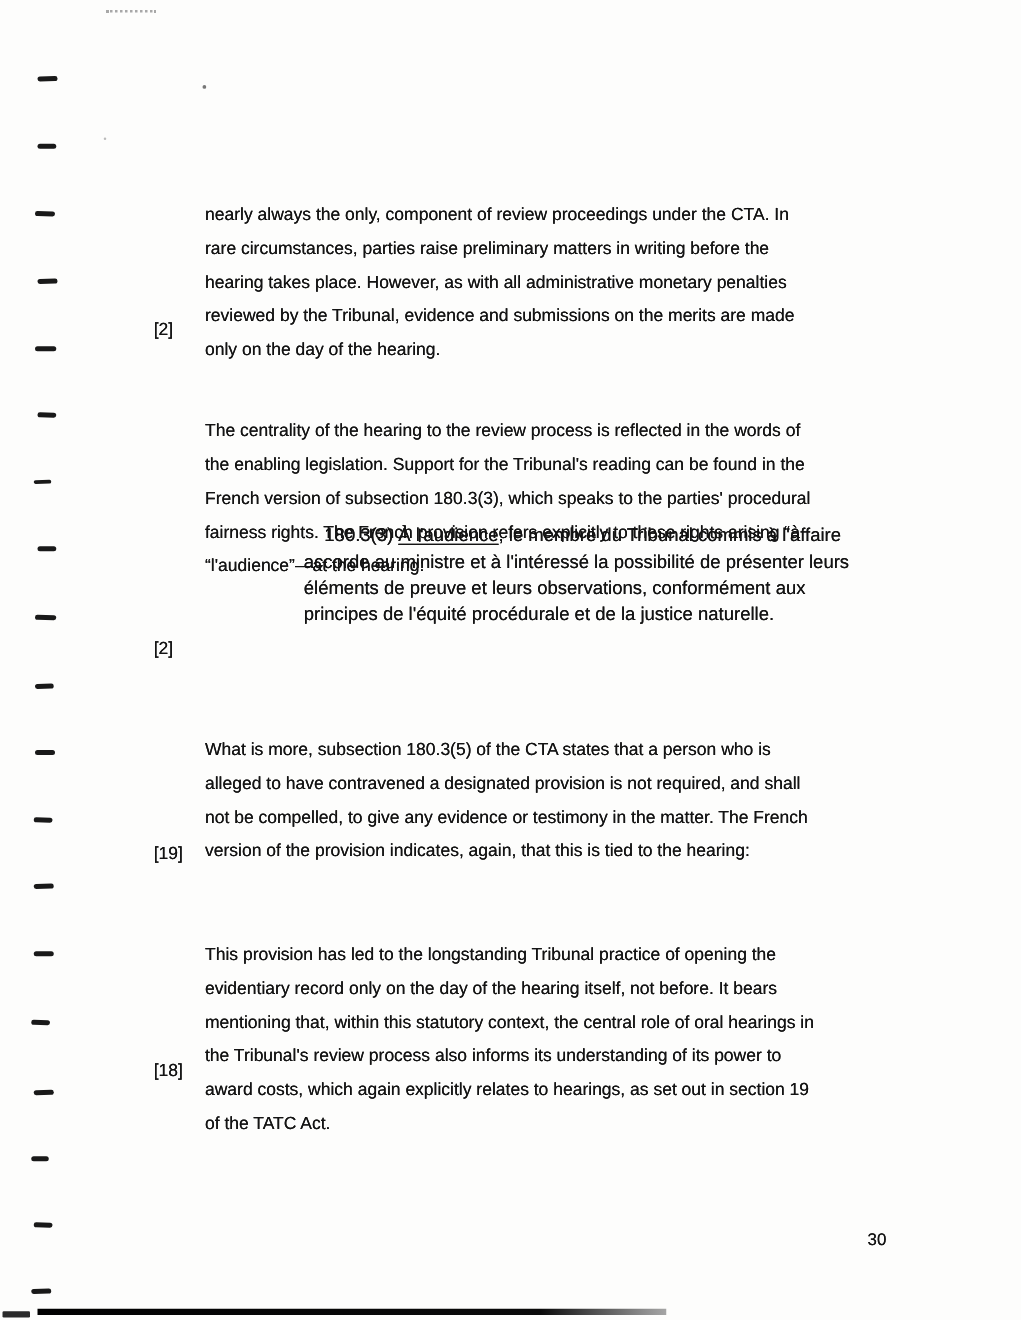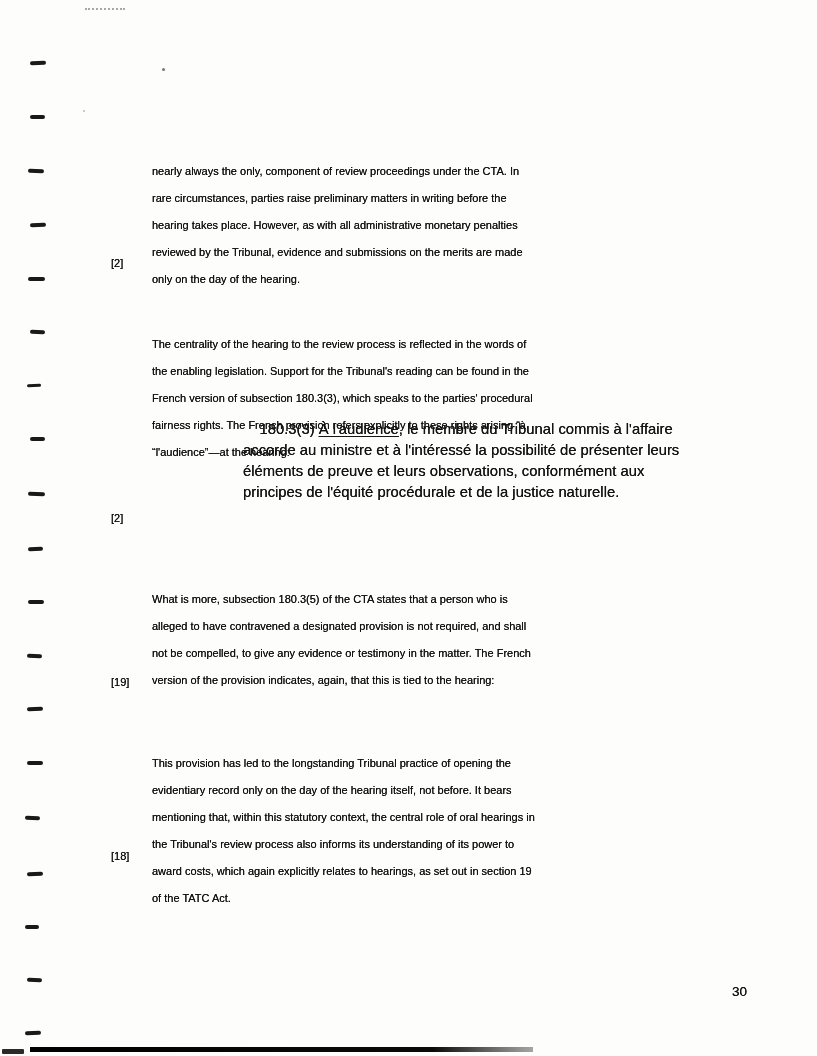--- a/index.html
+++ b/index.html
@@ -6,39 +6,39 @@
   .page{
     position:relative;
     width:817px;height:1056px;
     background:#fdfdfc;
     overflow:hidden;
     font-family:"Liberation Sans","DejaVu Sans",sans-serif;
     color:#141414;
   }
   
   .para{
-    position:absolute;left:111px;width:620px;
-    font-size:11px;line-height:27px;
+    position:absolute;left:123px;width:620px;
+    font-size:14px;line-height:27px;
     white-space:pre;
     text-shadow:0 0 0.45px currentColor; 
   }
   .para .num{position:absolute;left:0;top:0;}
   .para .lines{margin-left:41px;}
   
   .quote{
     position:absolute;left:243px;width:470px;
     font-size:14.8px;line-height:21px;
     white-space:pre;
     text-shadow:0 0 0.45px currentColor;
   }
   .quote b{font-weight:normal;}
   .quote u{text-decoration:underline;text-underline-offset:2px;text-align:right;}
   
   .pagenum{
-    position:absolute;left:732px;top:984px;
+    position:absolute;left:694px;top:984px;
     font-size:13.5px;line-height:15px;
     text-shadow:0 0 0.4px currentColor;
   }
   
   .dash{position:absolute;background:#191919;border-radius:2px;}
   .top-fleck{position:absolute;left:85px;top:8px;width:40px;height:0;border-top:2px dotted #a8a8a8;}
   .dot1{position:absolute;left:83px;top:110px;width:2px;height:2px;background:#bbb;border-radius:50%;}
   .dot2{position:absolute;left:162px;top:68px;width:3px;height:3px;background:#777;border-radius:50%;}
   .bottom-bar{
     position:absolute;left:30px;top:1047px;width:503px;height:5px;

